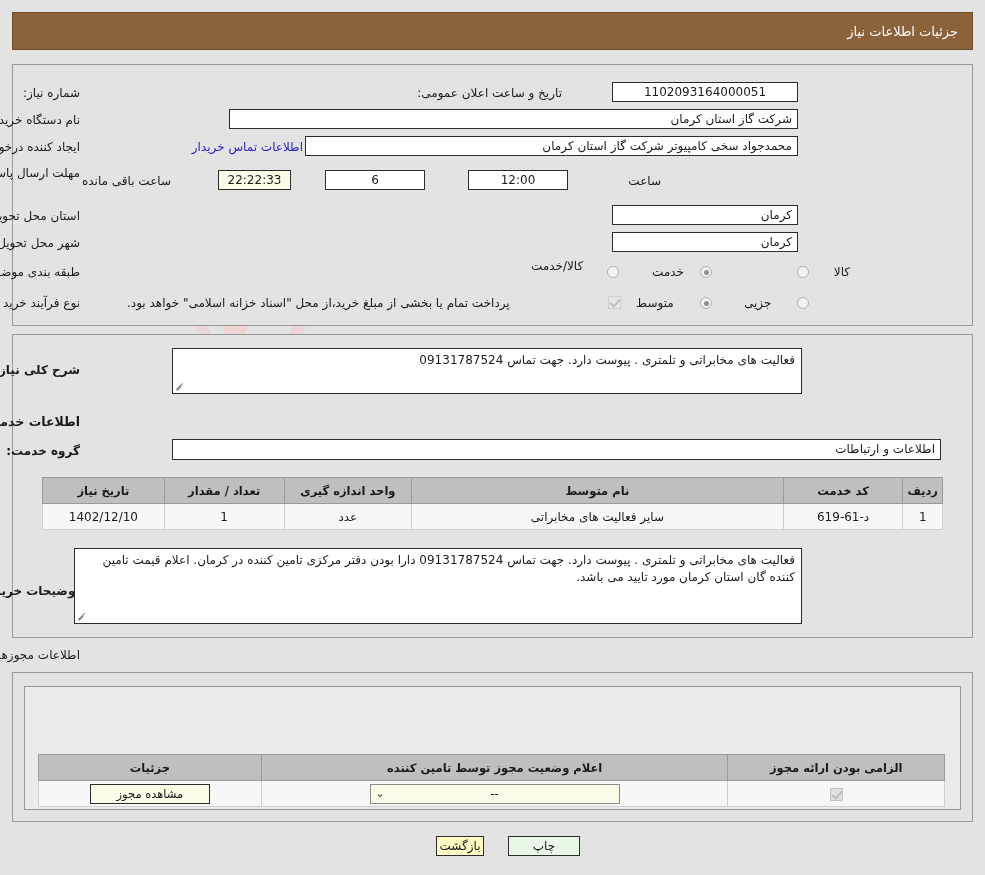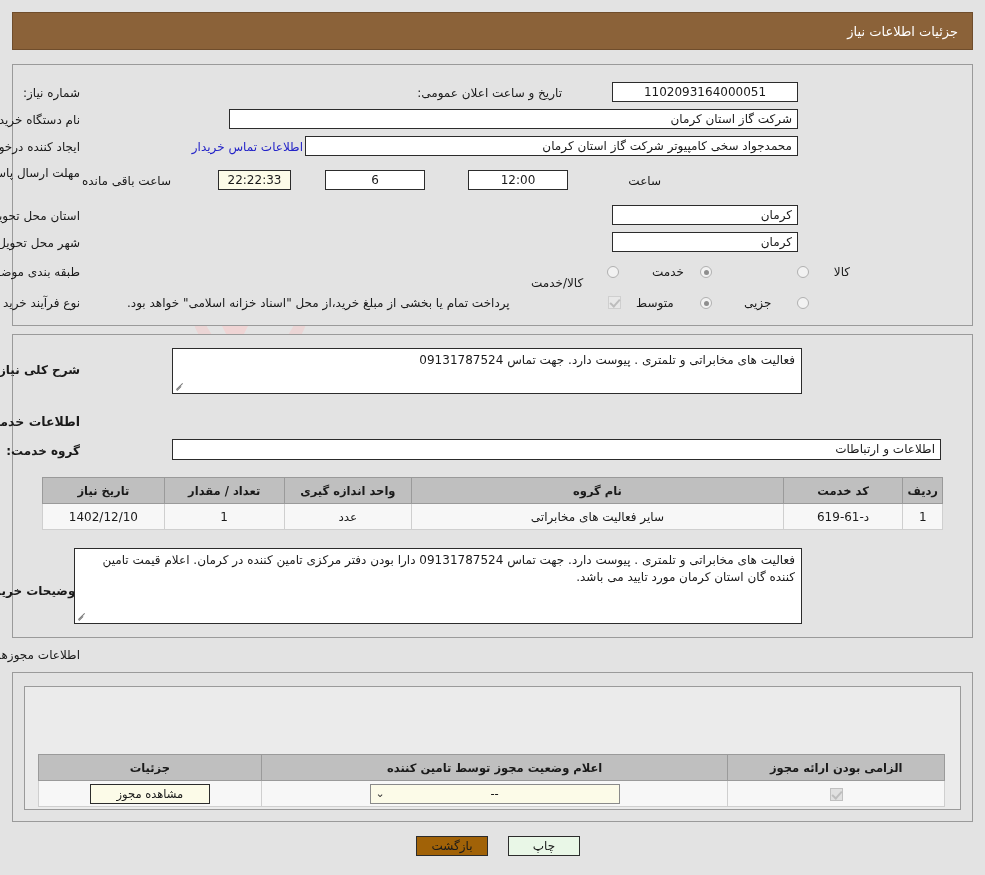--- a/index.html
+++ b/index.html
@@ -228,21 +228,21 @@
     position: absolute;
     height: 20px;
     border: 1px solid #2c2c2c;
     line-height: 18px;
     text-align: center;
     font-size: 12px;
     cursor: pointer;
     z-index: 3;
   }
   #btn-print  { left: 508px; top: 836px; width: 72px; background: #e9f7e7; }
-  #btn-back   { left: 416px; top: 836px; width: 72px; background: #a16207; }
+  #btn-back   { left: 436px; top: 836px; width: 48px; background: #fef9c3; }
 </style>
 </head>
 <body>
 
 <div id="root">
 
   <div id="watermark">
     <svg id="wm-shield" width="150" height="150" viewBox="0 0 150 150">
       <path d="M20 18 L75 5 L130 18 L130 70 Q130 118 75 142 Q20 118 20 70 Z" fill="none" stroke="#edd3d3" stroke-width="11"></path>
       <path d="M46 40 L66 40 L84 98 L66 98 Z" fill="#f0cccc"></path>
@@ -282,21 +282,21 @@
 
   <div class="lbl" style="right:905px; top:236px;">شهر محل تحویل:</div>
   <div class="fld" style="left:612px; top:232px; width:186px;">کرمان</div>
 
   <div class="lbl" style="right:905px; top:265px;">طبقه بندی موضوعی:</div>
   <div class="radio" style="left:797px; top:266px;"></div>
   <div class="lbl" style="right:135px; top:265px; left:756px;">کالا</div>
   <div class="radio on" style="left:700px; top:266px;"></div>
   <div class="lbl" style="left:652px; top:265px;">خدمت</div>
   <div class="radio" style="left:607px; top:266px;"></div>
-  <div class="lbl" style="left:531px; top:276px;text-align:center;">کالا/خدمت</div>
+  <div class="lbl" style="left:531px; top:259px;text-align:center;">کالا/خدمت</div>
 
   <div class="lbl" style="right:905px; top:296px;">نوع فرآیند خرید :</div>
   <div class="radio" style="left:797px; top:297px;"></div>
   <div class="lbl" style="left:744px; top:296px;">جزیی</div>
   <div class="radio on" style="left:700px; top:297px;"></div>
   <div class="lbl" style="left:636px; top:296px;">متوسط</div>
   <div class="chk" style="left:608px; top:296px; background:#e8e8e8; border-color:#cfcfcf;"></div>
   <div class="lbl" style="left:127px; top:296px;">پرداخت تمام یا بخشی از مبلغ خرید،از محل "اسناد خزانه اسلامی" خواهد بود.</div>
 
   <div class="panel" id="panel-mid"></div>
@@ -311,21 +311,21 @@
   <div class="lbl bold" style="right:905px; top:414px; font-size:12.5px;">اطلاعات خدمات مورد نیاز</div>
 
   <div class="lbl bold" style="right:905px; top:444px;">گروه خدمت:</div>
   <div class="fld" style="left:172px; top:439px; width:769px; height:21px;">اطلاعات و ارتباطات</div>
 
   <table class="grid" id="tbl-services">
     <thead>
       <tr>
         <th style="width:38px;">ردیف</th>
         <th style="width:120px;">کد خدمت</th>
-        <th style="width:373px;">نام گروه</th>
+        <th style="width:373px;">نام متوسط</th>
         <th style="width:128px;">واحد اندازه گیری</th>
         <th style="width:120px;">تعداد / مقدار</th>
         <th style="width:122px;">تاریخ نیاز</th>
       </tr>
     </thead>
     <tbody>
       <tr>
         <td>1</td>
         <td>د-61-619</td>
         <td>سایر فعالیت های مخابراتی</td>

